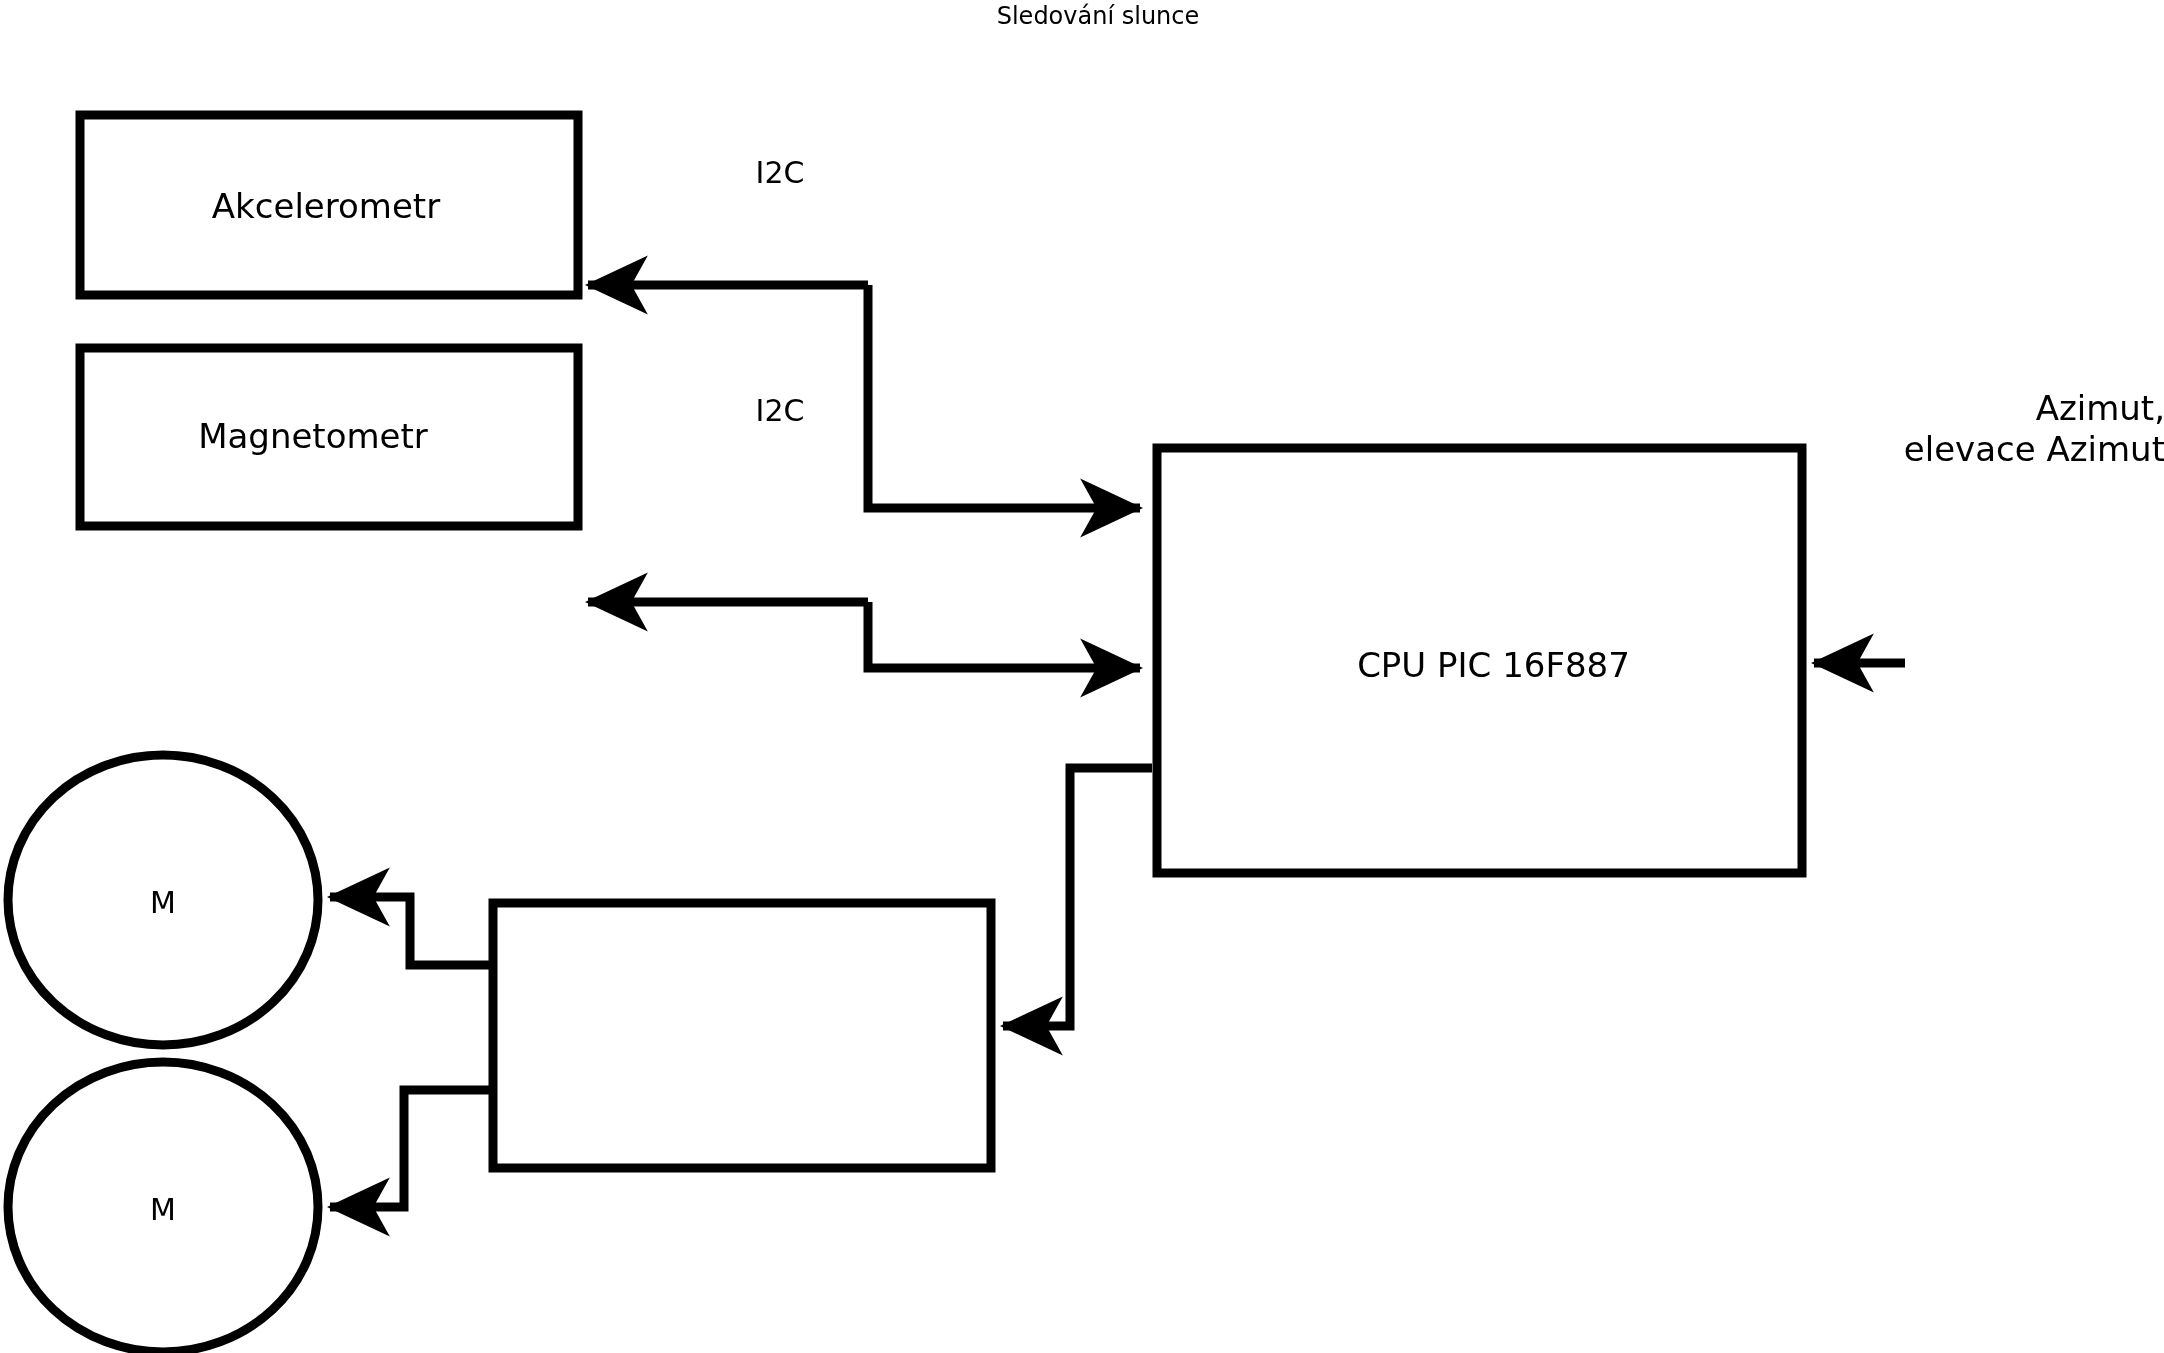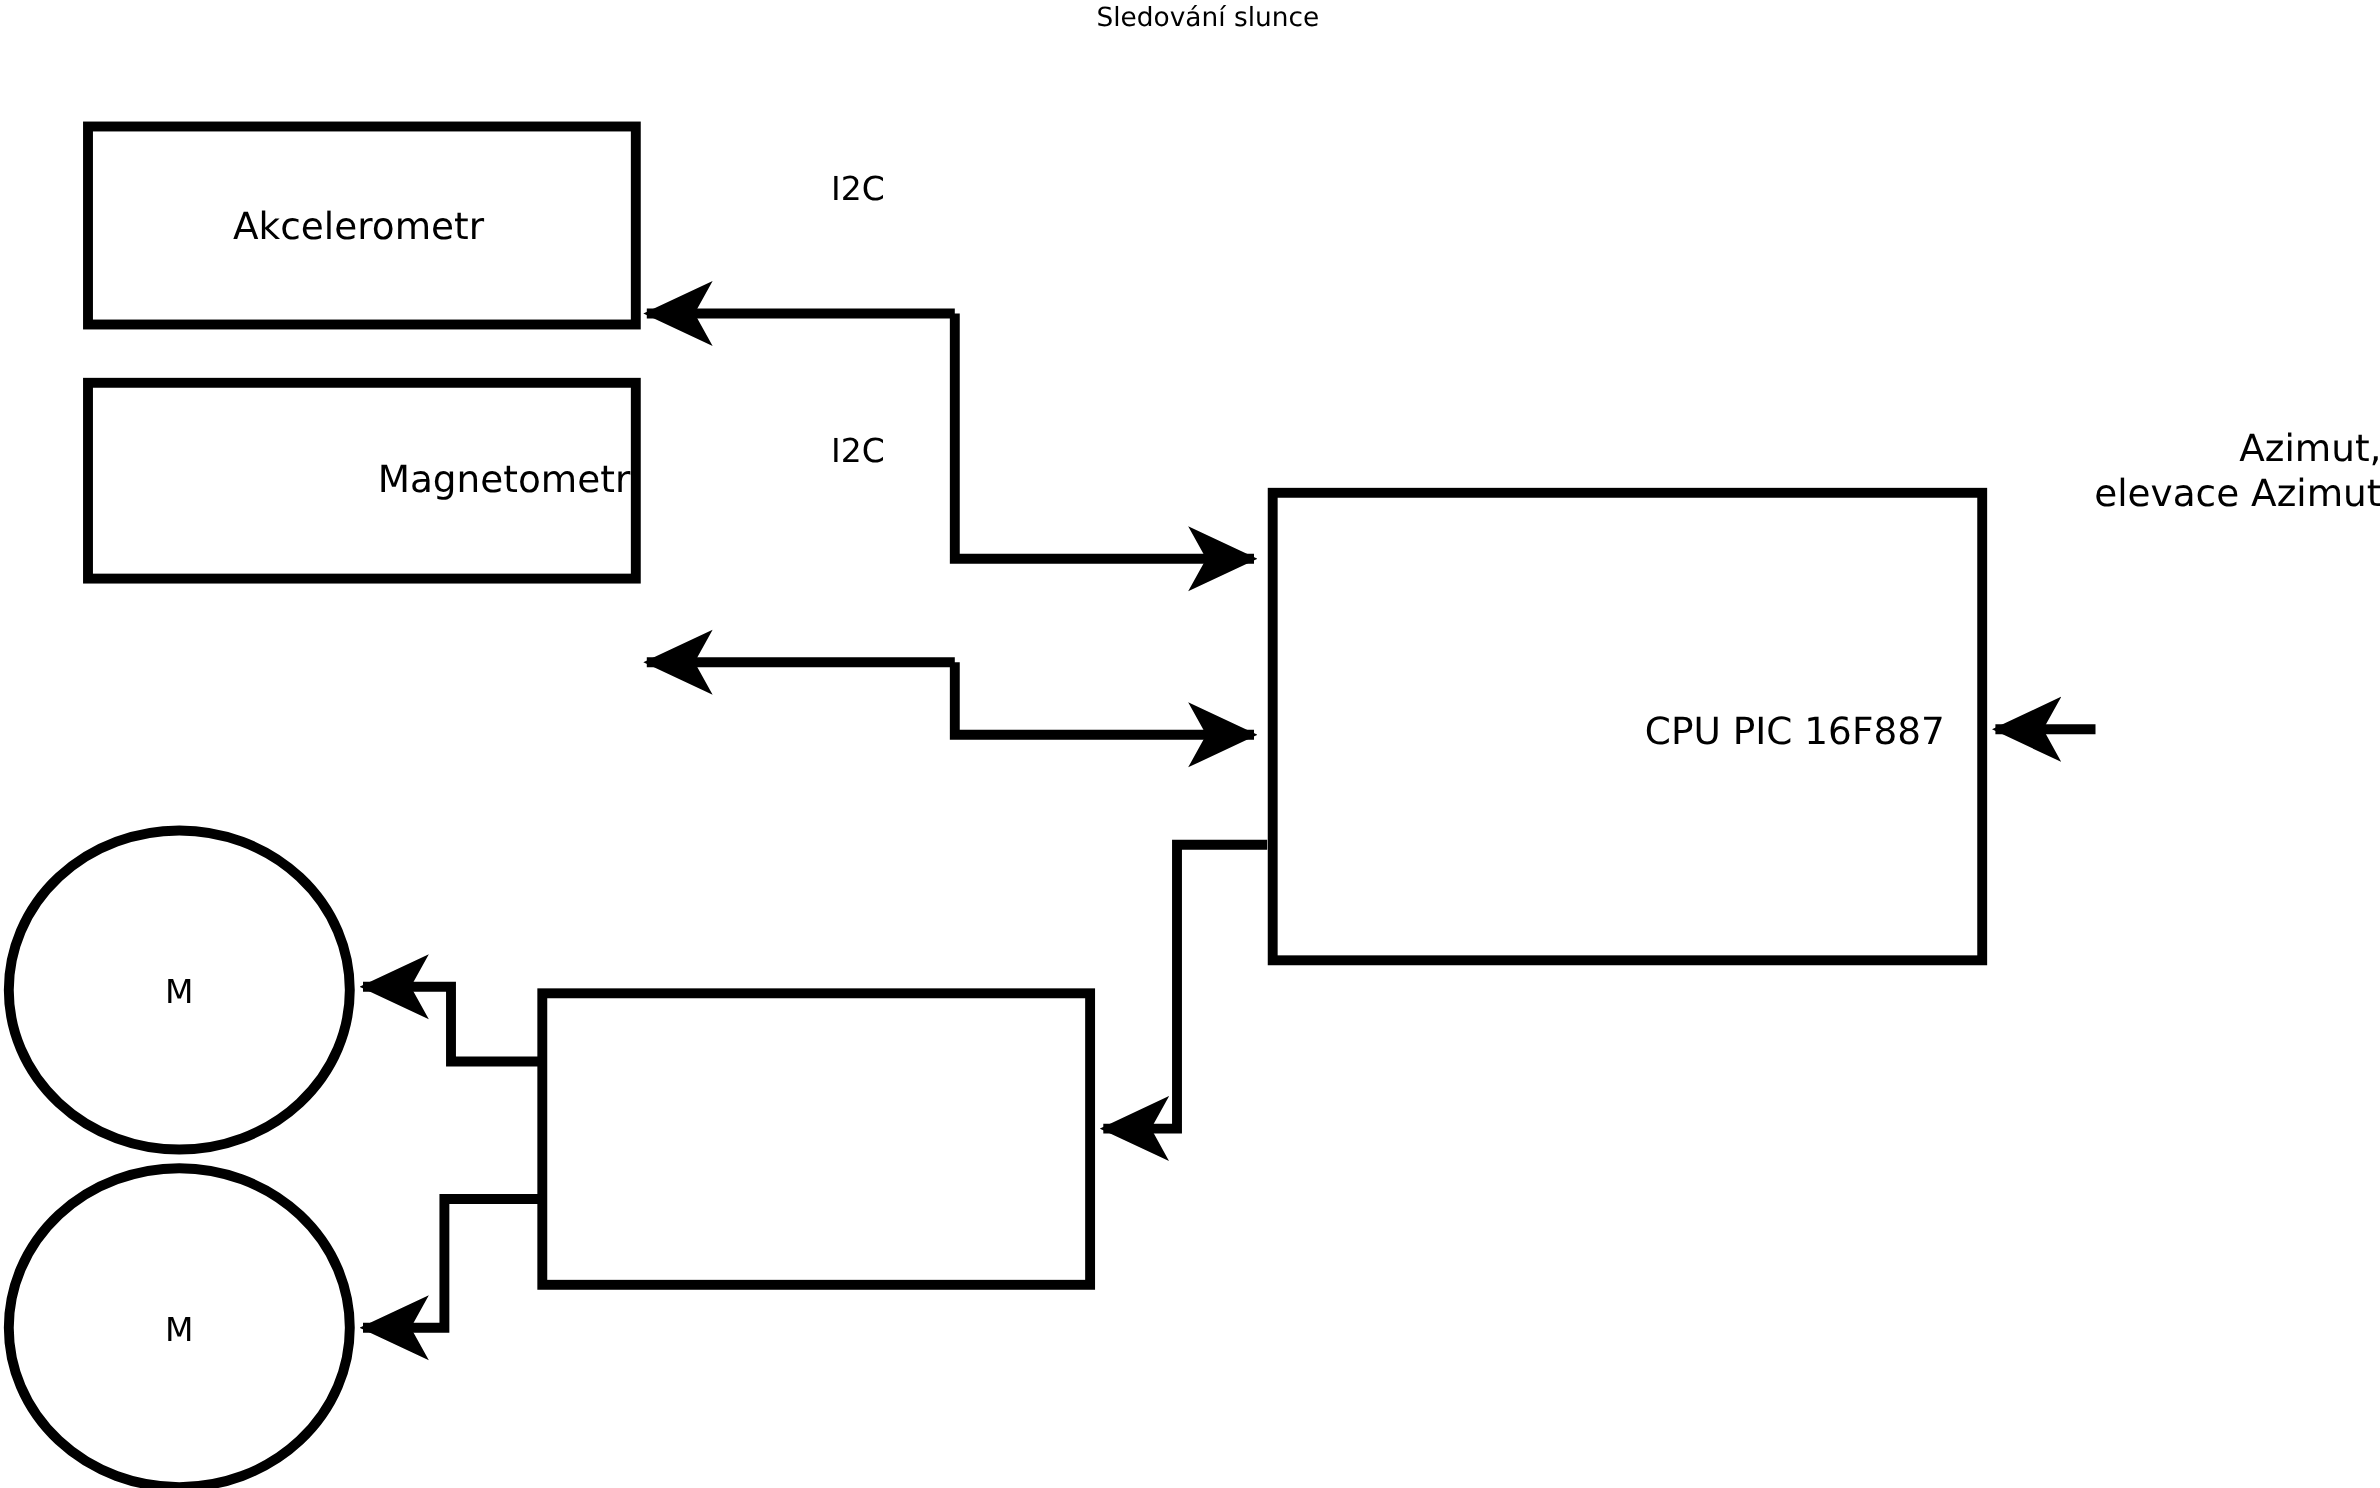--- a/index.html
+++ b/index.html
@@ -33,22 +33,22 @@
     pointer-events: none;
   }
   #title-text {
     left: 0;
     top: 2px;
     width: 2164px;
     font-size: 24px;
     padding-left: 16px;
   }
   #accel-label    { left: 77px;  top: 186px;  width: 498px; font-size: 34px; }
-  #magnet-label   { left: 75px;  top: 416px;  width: 498px; font-size: 34px; text-align: right; }
-  #cpu-label      { left: 1123px;top: 645px;  width: 645px; font-size: 34px; text-align: right; }
+  #magnet-label   { left: 64px;  top: 416px;  width: 498px; font-size: 34px; }
+  #cpu-label      { left: 1171px;top: 645px;  width: 645px; font-size: 34px; }
   #driver-label   { left: 493px; top: 721px;  width: 498px; font-size: 34px; }
   #motor1-label   { left: 8px;   top: 885px;  width: 310px; font-size: 30px; }
   #motor2-label   { left: 8px;   top: 1192px; width: 310px; font-size: 30px; }
   #i2c1-label     { left: 700px; top: 155px;  width: 160px; font-size: 30px; }
   #i2c2-label     { left: 700px; top: 393px;  width: 160px; font-size: 30px; }
   #azimut-label   {
     left: 1825px; top: 388px; width: 340px;
     font-size: 34px; text-align: right; line-height: 1.22;
   }
 </style>

